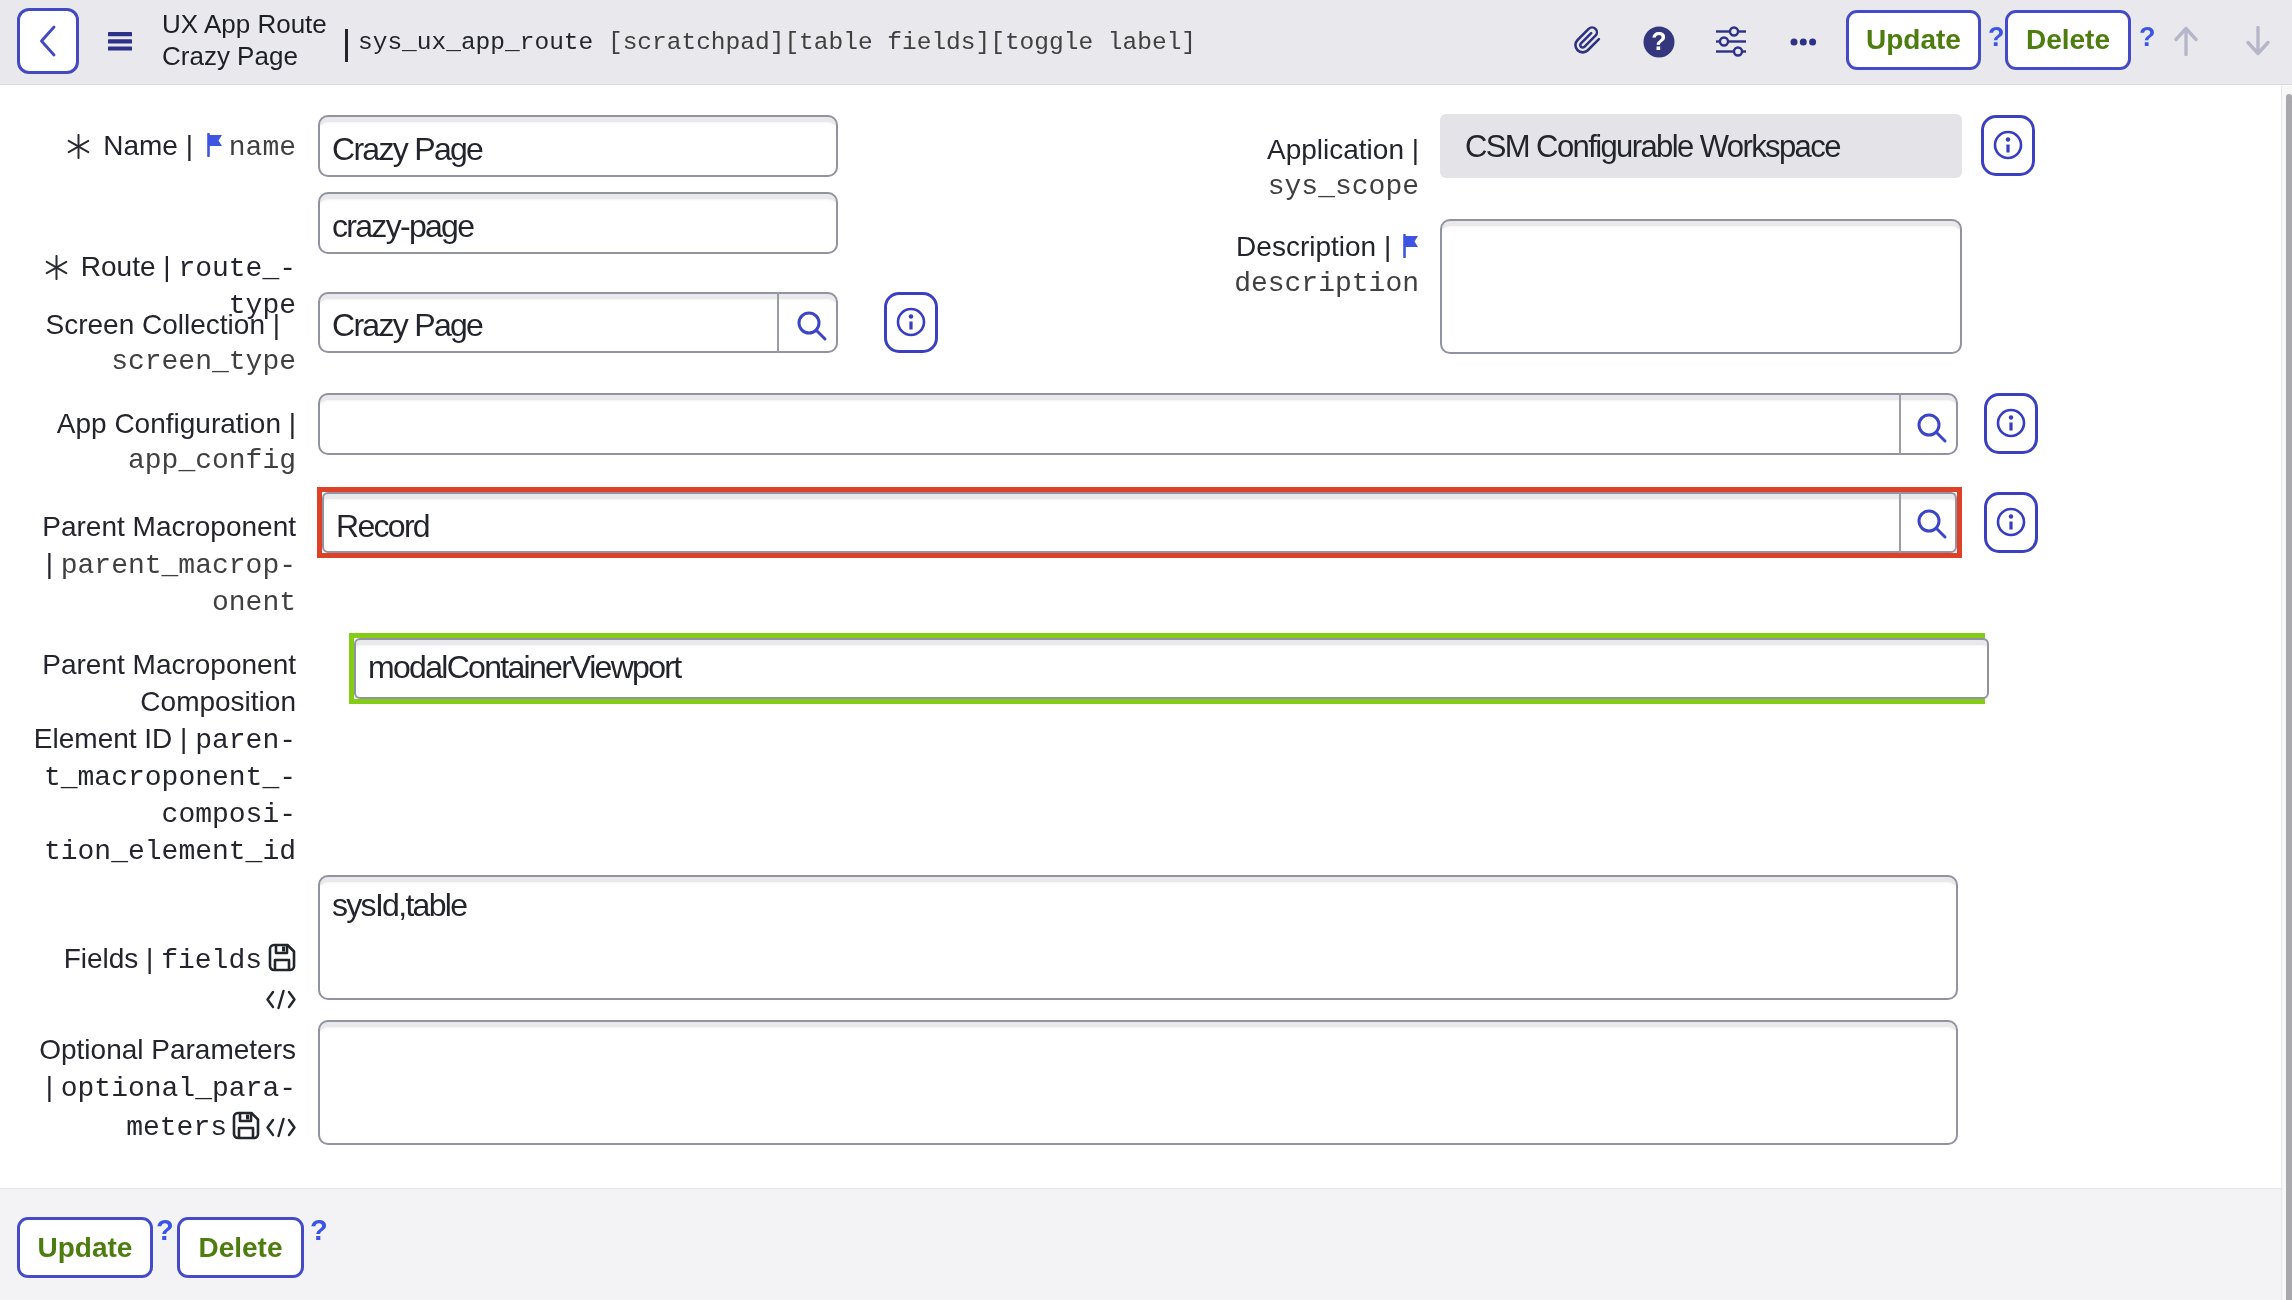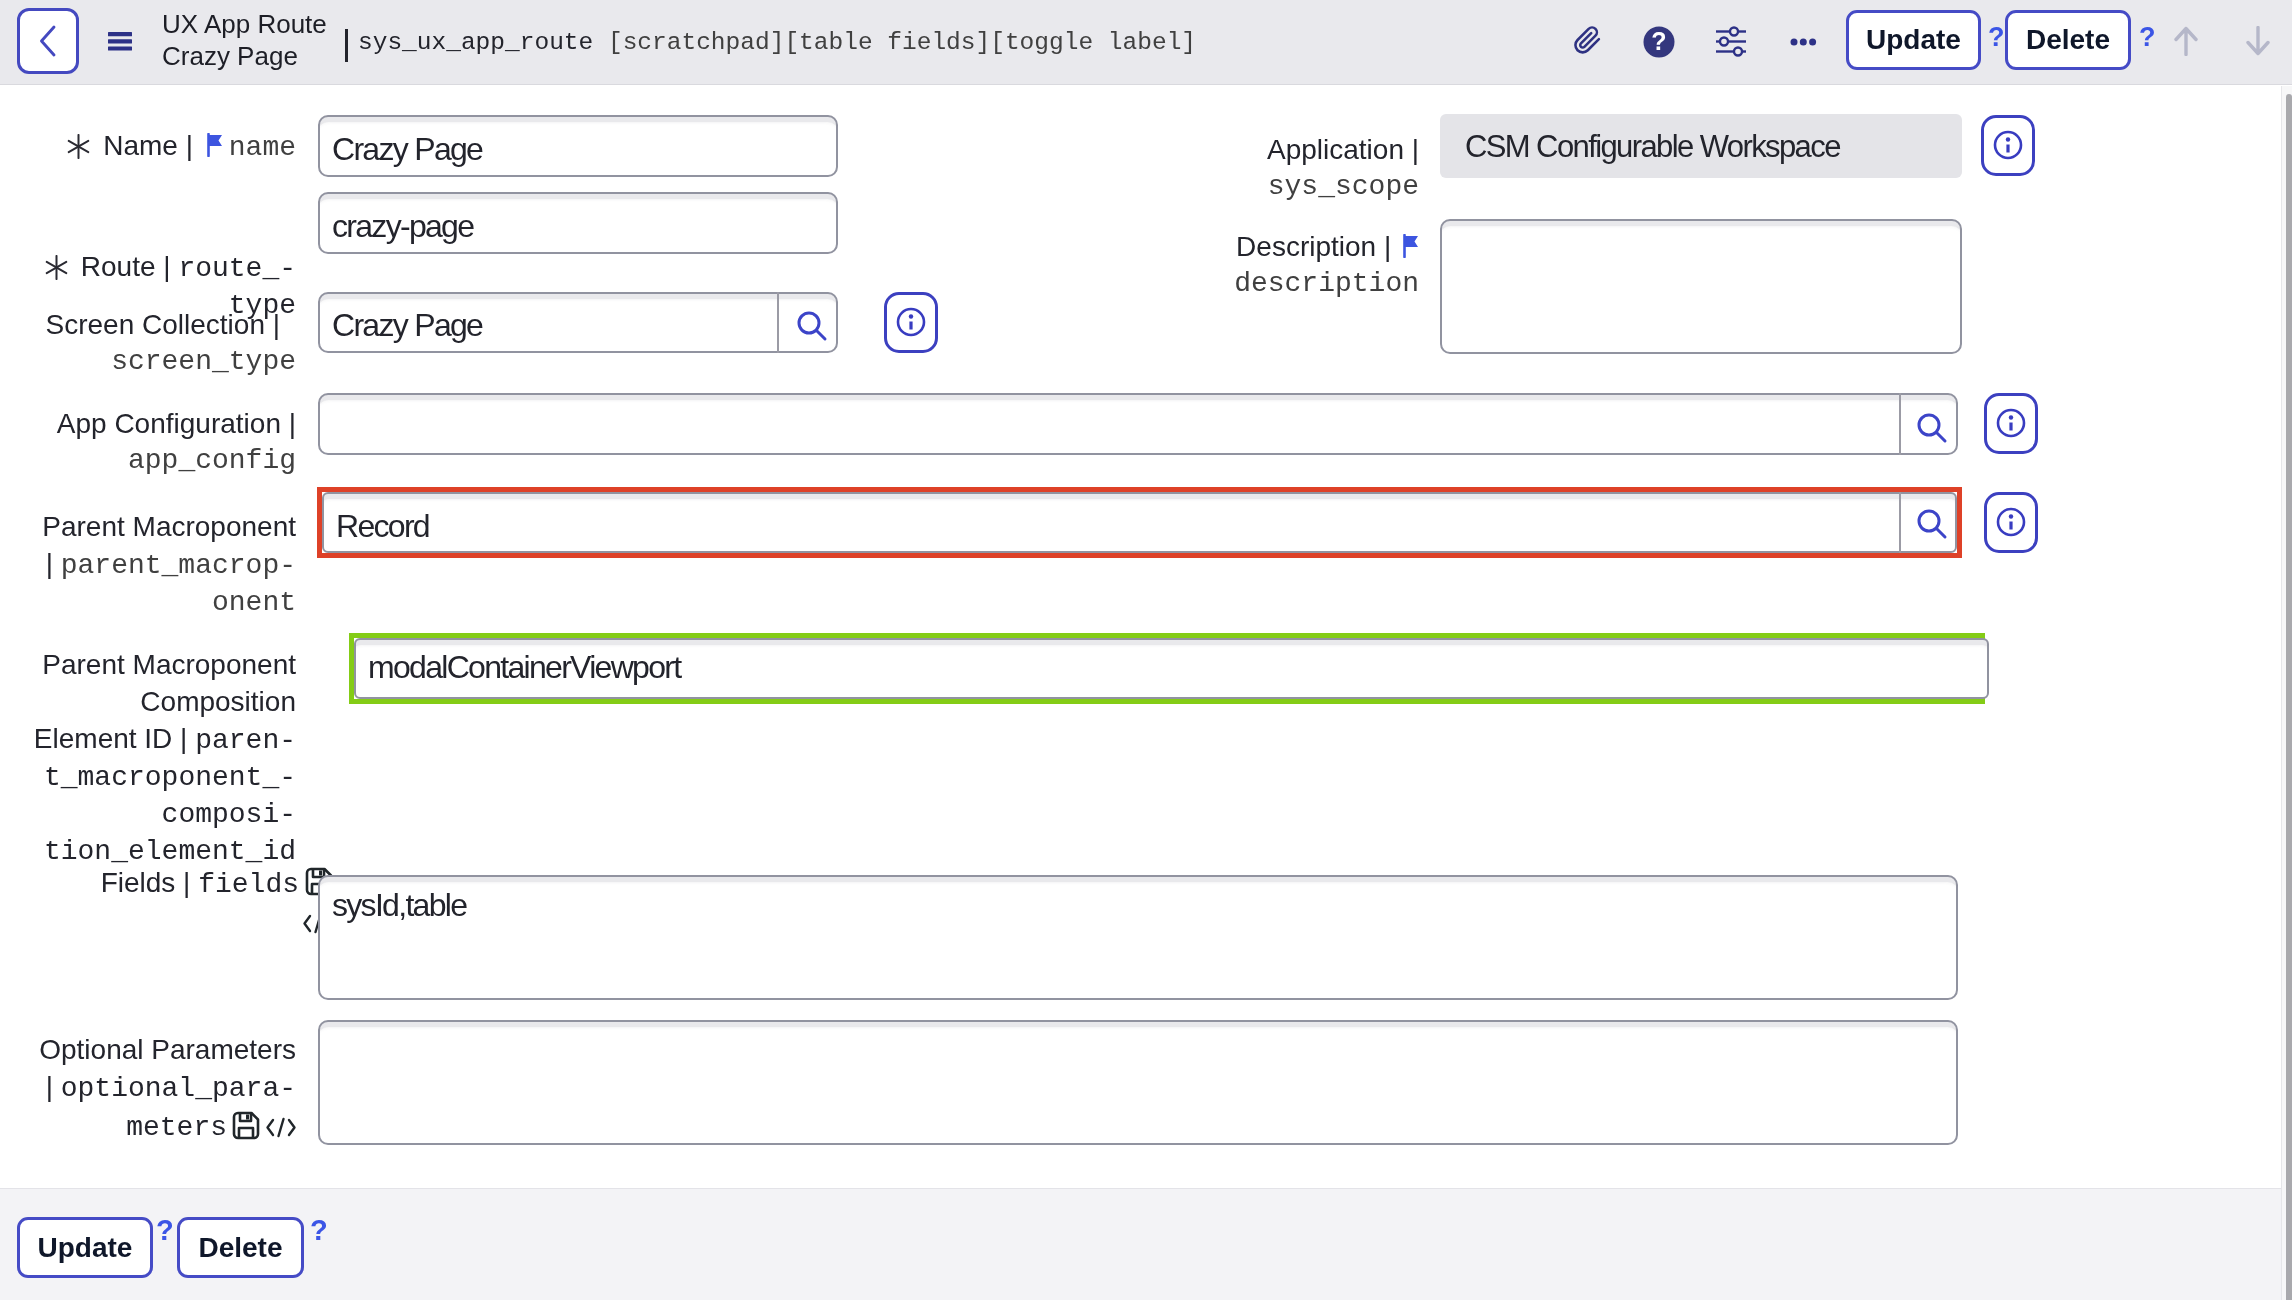--- a/index.html
+++ b/index.html
@@ -8,21 +8,21 @@
 .mono{font-family:"Liberation Mono",monospace;}
 .bluem{font-family:"Liberation Mono",monospace;color:#404040;}
 .darkm{font-family:"Liberation Mono",monospace;color:#23242c;}
 .lbl{position:absolute;left:0;width:296px;text-align:right;font-size:28px;line-height:37px;color:#23242c;}
 .lblr{position:absolute;left:1123px;width:296px;text-align:right;font-size:28px;line-height:37px;color:#23242c;}
 .inp{position:absolute;border:2px solid #9193a0;border-radius:10px;background:#fff;
 box-shadow:inset 0 7px 0 -2px #e9e9ec, inset 0 9px 5px -6px rgba(55,55,75,.22);font-size:29px;color:#23242c;}
 .itxt{position:absolute;left:12px;font-size:32px;letter-spacing:-1.7px;color:#23242c;white-space:pre;}
 .ibtn{position:absolute;width:54px;height:61px;border:3px solid #3c40c0;border-radius:15px;background:#fff;}
 .btn{position:absolute;background:#fff;border:3px solid #454bc6;border-radius:11px;
-color:#0f172a;font-weight:bold;font-size:28px;text-align:center;}
+color:#4d7c0f;font-weight:bold;font-size:28px;text-align:center;}
 .q{position:absolute;color:#3b55e6;font-weight:bold;font-size:28px;}
 .sep{position:absolute;width:2px;background:#9b9ba5;top:6px;bottom:6px;}
 </style></head>
 <body>
 
 <div class="abs" style="left:0;top:0;width:2292px;height:85px;background:#e9e9ed;border-bottom:1px solid #d9d9de;"></div>
 <div class="abs" style="left:17px;top:8px;width:62px;height:66px;border:3px solid #4449c0;border-radius:12px;background:#fff;">
 <svg width="56" height="60" viewBox="0 0 56 60">
       <path d="M34 16 L21.5 30 L34 44" fill="none" stroke="#4449c0" stroke-width="2.9" stroke-linecap="round" stroke-linejoin="round"></path>
     </svg></div>
@@ -111,21 +111,21 @@
     <div class="bluem">onent</div>
   </div>
 <div class="lbl" style="top:646px;">
     <div>Parent Macroponent</div>
     <div>Composition</div>
     <div>Element ID | <span class="darkm">paren-</span></div>
     <div class="darkm">t_macroponent_-</div>
     <div class="darkm">composi-</div>
     <div class="darkm">tion_element_id</div>
   </div>
-<div class="lbl" style="top:864px;margin-left:37px;">
+<div class="lbl" style="top:940px;">
     <div>Fields | <span class="darkm">fields</span><svg style="vertical-align:-4px;margin-left:6px;" width="28" height="29" viewBox="0 0 28 29">
         <g fill="none" stroke="#20262a" stroke-width="2.6" stroke-linejoin="round">
           <path d="M2 6 a4 4 0 0 1 4-4 H19.5 L26 8.5 V23 a4 4 0 0 1 -4 4 H6 a4 4 0 0 1 -4-4 Z"></path>
           <path d="M8 2 V10 H19 V2"></path>
           <path d="M7 27 V17 H21 V27"></path>
           <line x1="15.5" y1="3.5" x2="15.5" y2="8.5" stroke-width="3"></line>
         </g>
       </svg></div>
     <div><svg style="vertical-align:-3px;" width="30" height="21" viewBox="0 0 30 21">
         <g fill="none" stroke="#20262a" stroke-width="2.4" stroke-linecap="round" stroke-linejoin="round">

